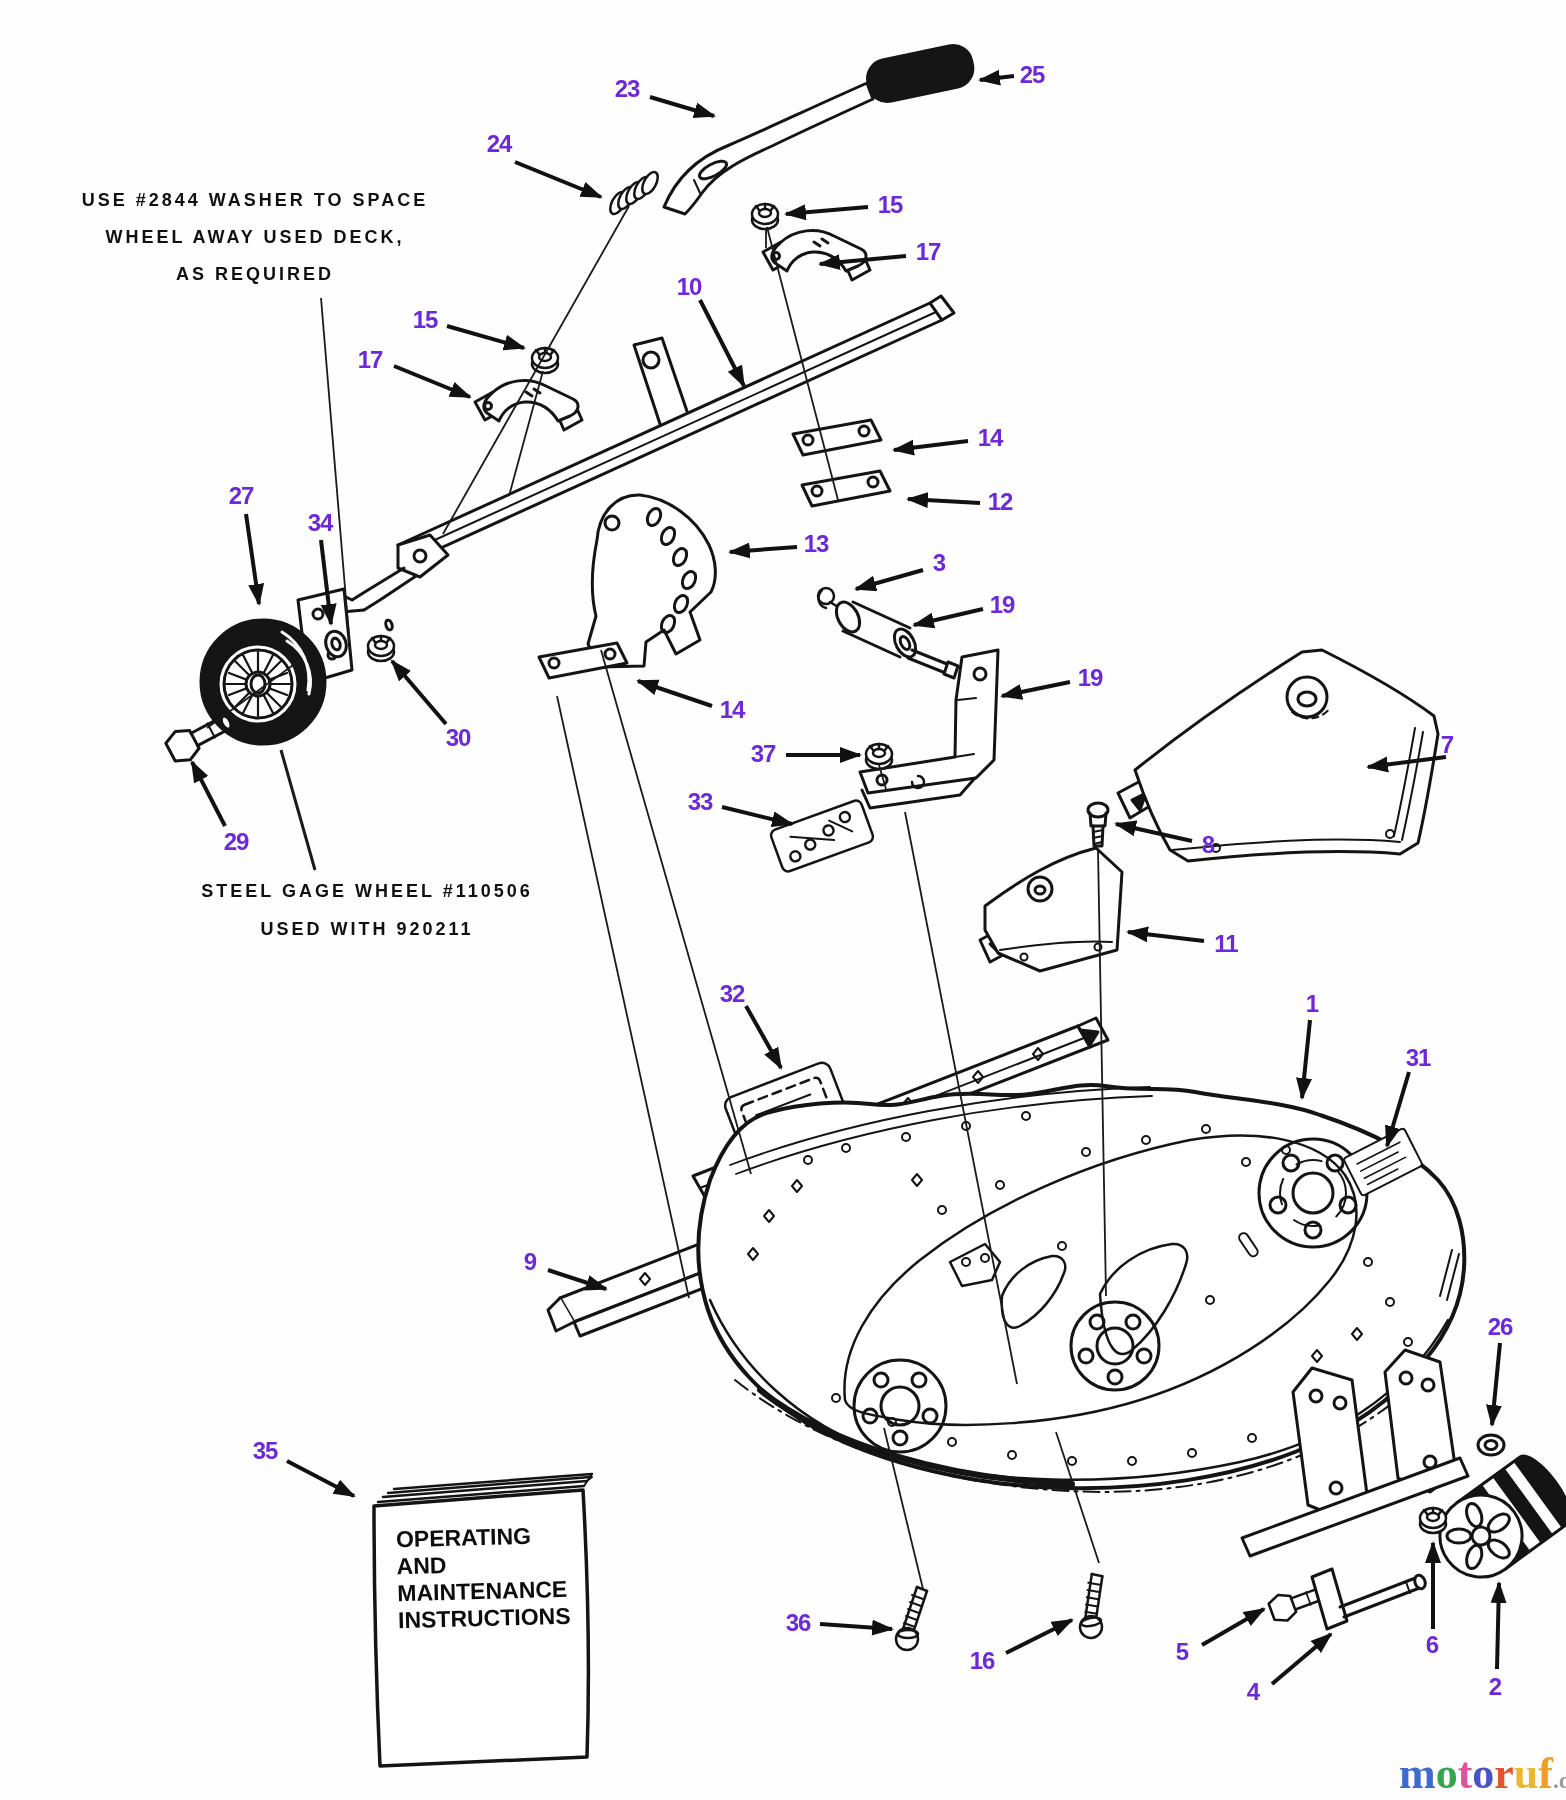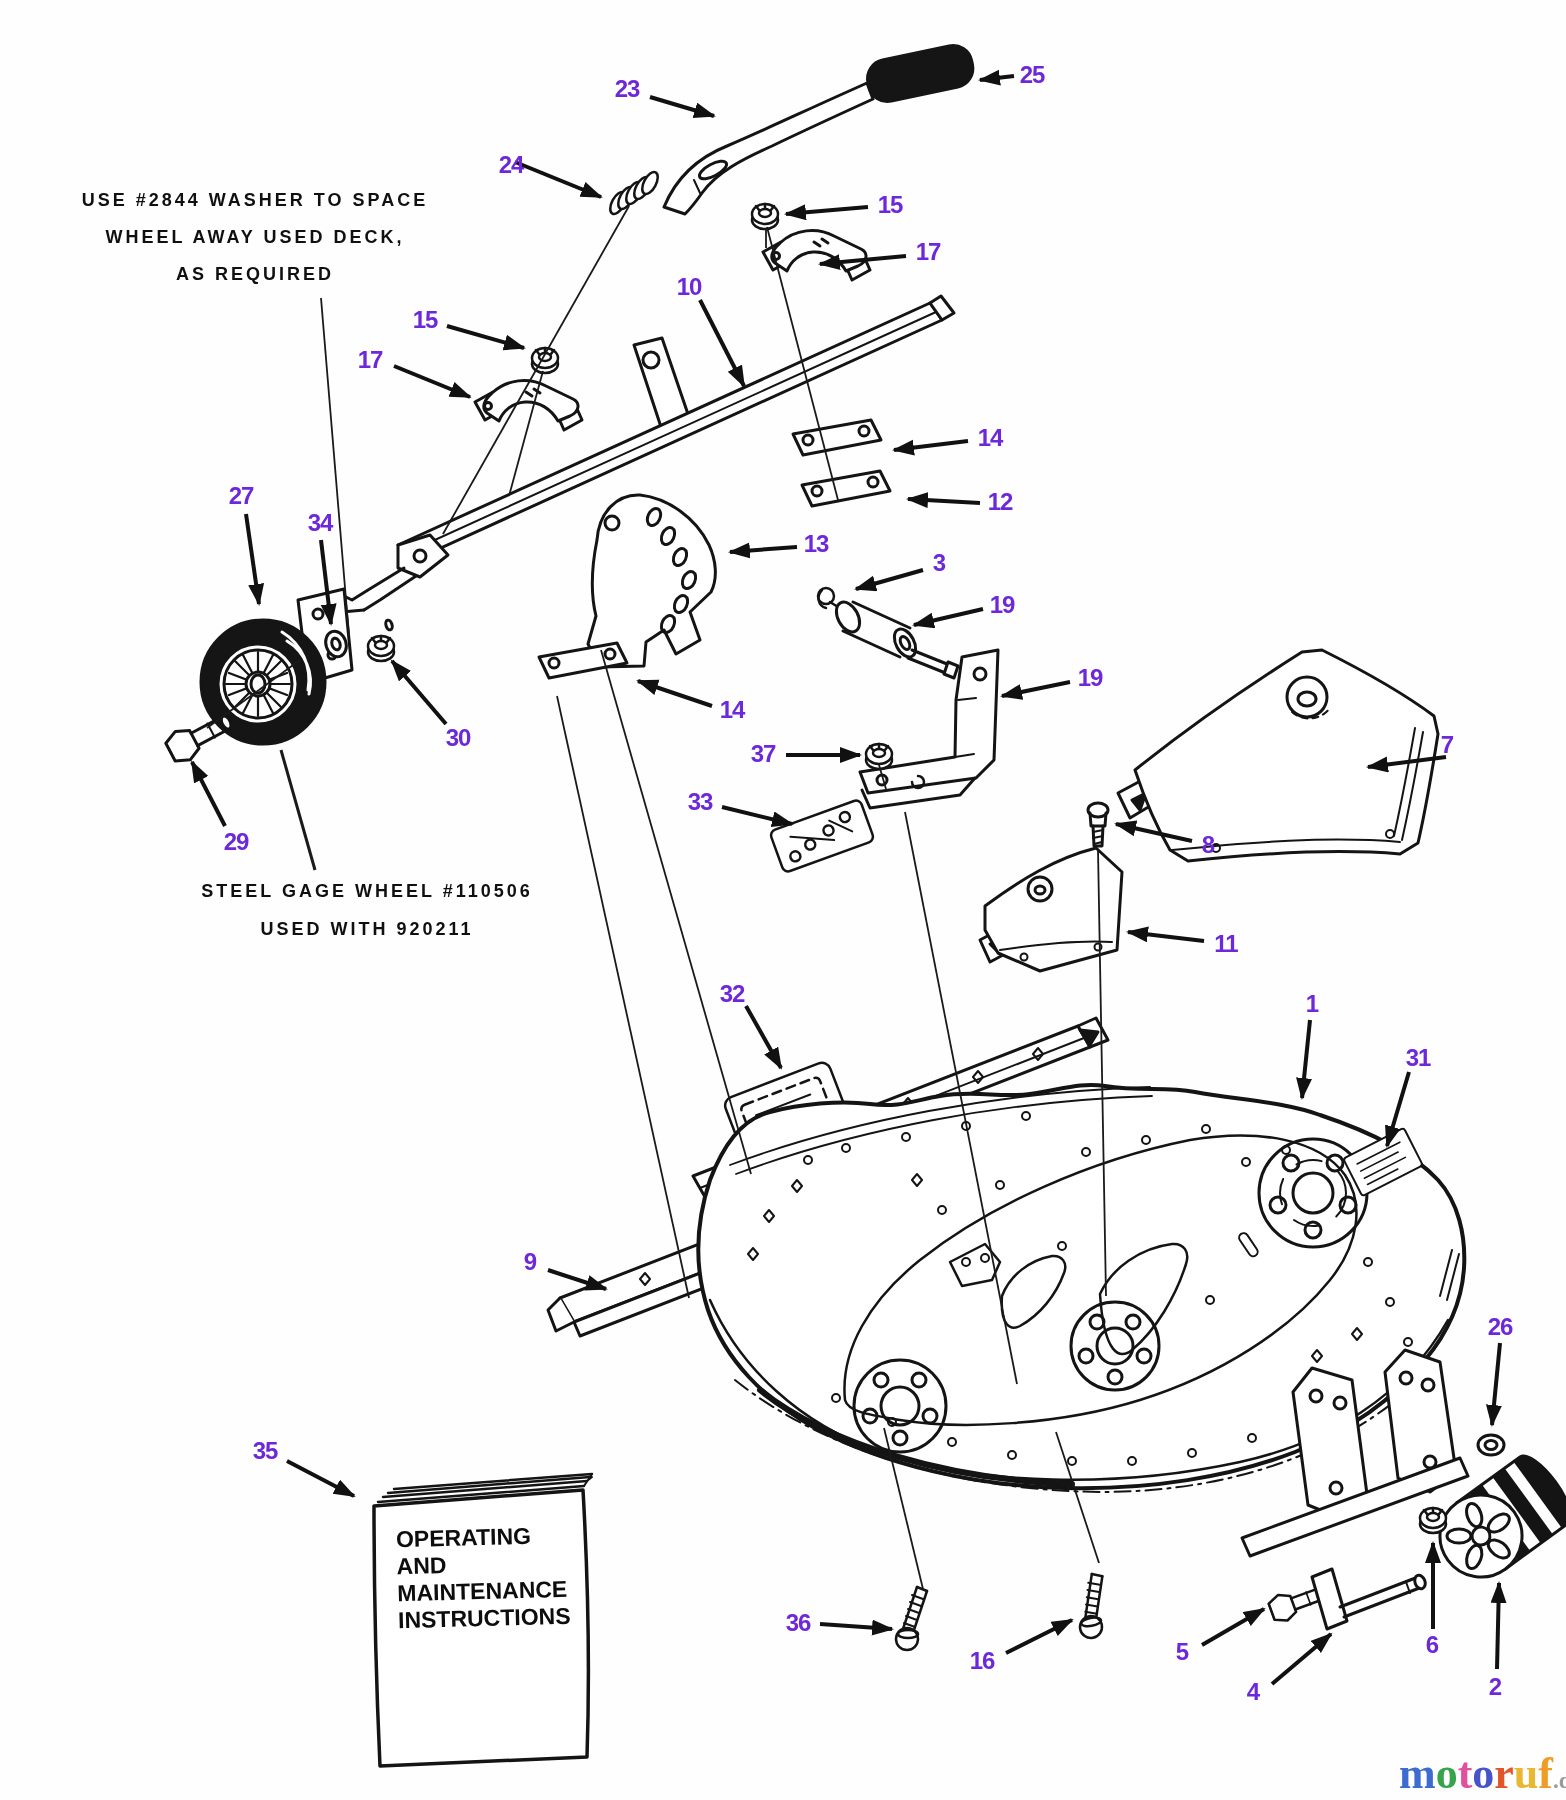--- a/index.html
+++ b/index.html
@@ -454,21 +454,21 @@
 <div id="booklet-text">
   <div>OPERATING</div>
   <div>AND</div>
   <div>MAINTENANCE</div>
   <div>INSTRUCTIONS</div>
 </div>
 
 <div class="layer">
       <div class="callout" style="left: 627px; top: 89px;">23</div>
       <div class="callout" style="left: 1032px; top: 75px;">25</div>
-      <div class="callout" style="left: 499px; top: 165px; margin-left: 12px;">24</div>
+      <div class="callout" style="left: 499px; top: 144px;">24</div>
       <div class="callout" style="left: 890px; top: 205px;">15</div>
       <div class="callout" style="left: 928px; top: 252px;">17</div>
       <div class="callout" style="left: 689px; top: 287px;">10</div>
       <div class="callout" style="left: 425px; top: 320px;">15</div>
       <div class="callout" style="left: 370px; top: 360px;">17</div>
       <div class="callout" style="left: 241px; top: 496px;">27</div>
       <div class="callout" style="left: 320px; top: 523px;">34</div>
       <div class="callout" style="left: 990px; top: 438px;">14</div>
       <div class="callout" style="left: 1000px; top: 502px;">12</div>
       <div class="callout" style="left: 816px; top: 544px;">13</div>

